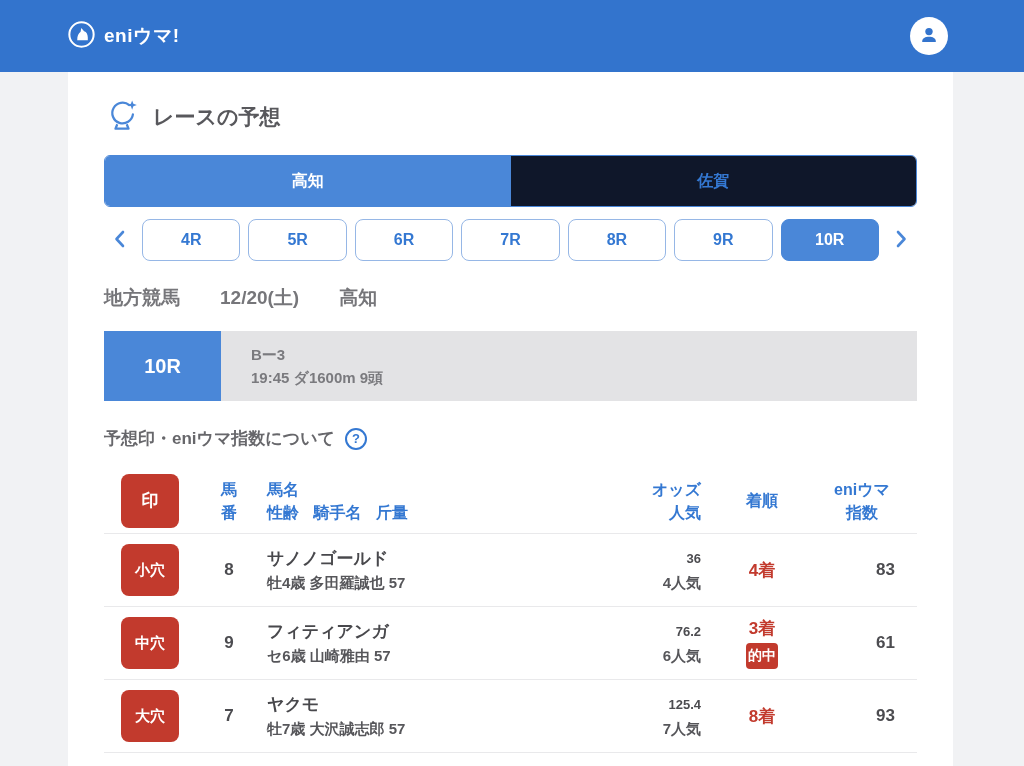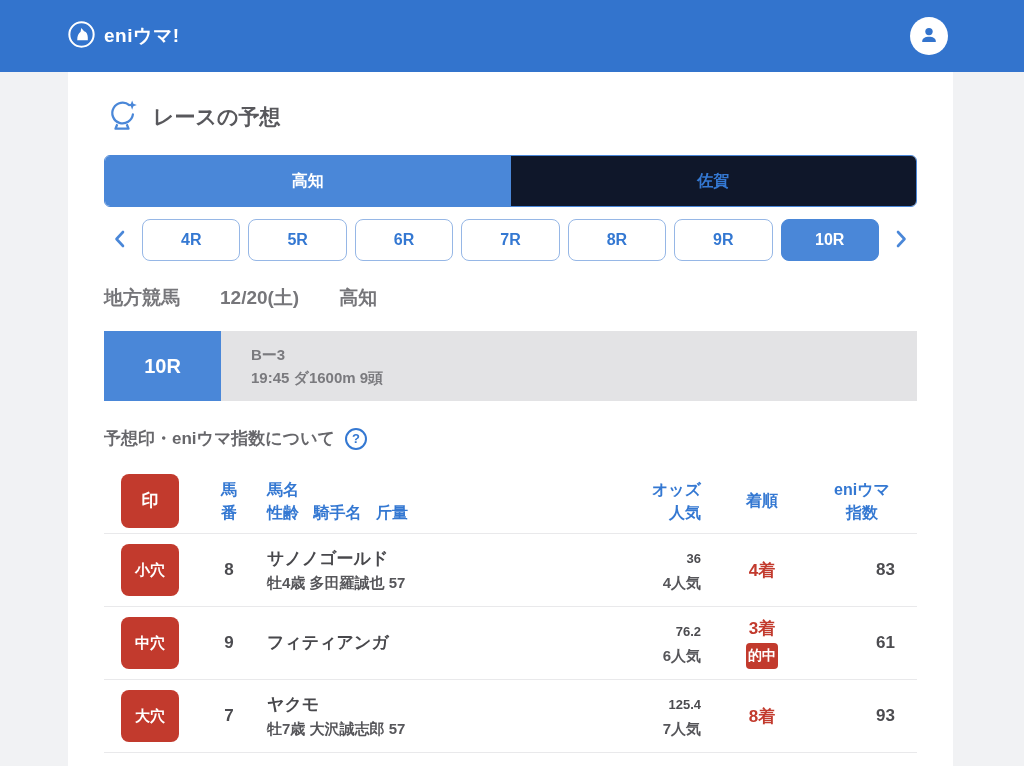--- a/index.html
+++ b/index.html
@@ -249,20 +249,21 @@
       <div class="col-index index-val">83</div>
     </div>
 
     <div class="trow tdata">
       <div class="col-mark">
         <div class="mark-badge">中穴</div>
       </div>
       <div class="col-num num-cell">9</div>
       <div class="col-name">
         <div class="horse-name">フィティアンガ</div>
+        <div class="horse-detail">セ6歳 山崎雅由 57</div>
       </div>
       <div class="col-odds">
         <div class="odds-val">76.2</div>
         <div class="pop-val">6人気</div>
       </div>
       <div class="col-rank">
         <div class="rank-val">3着</div>
         <span class="hit-badge">的中</span>
       </div>
       <div class="col-index index-val">61</div>

